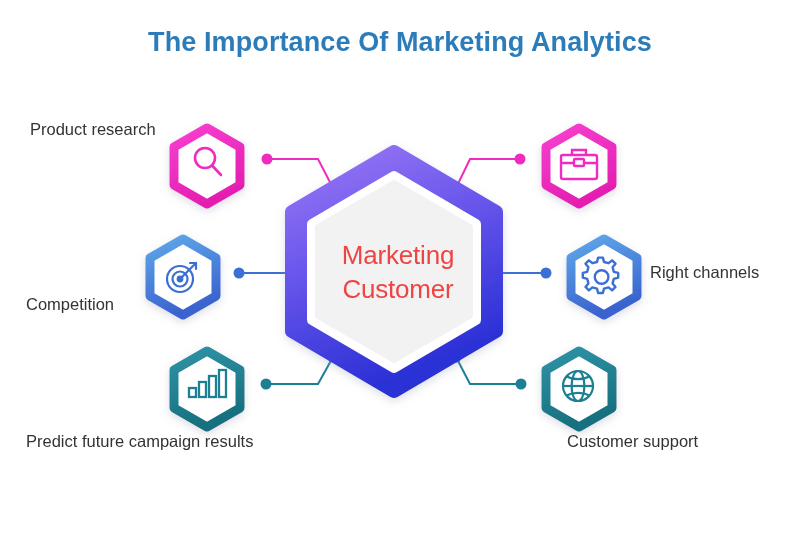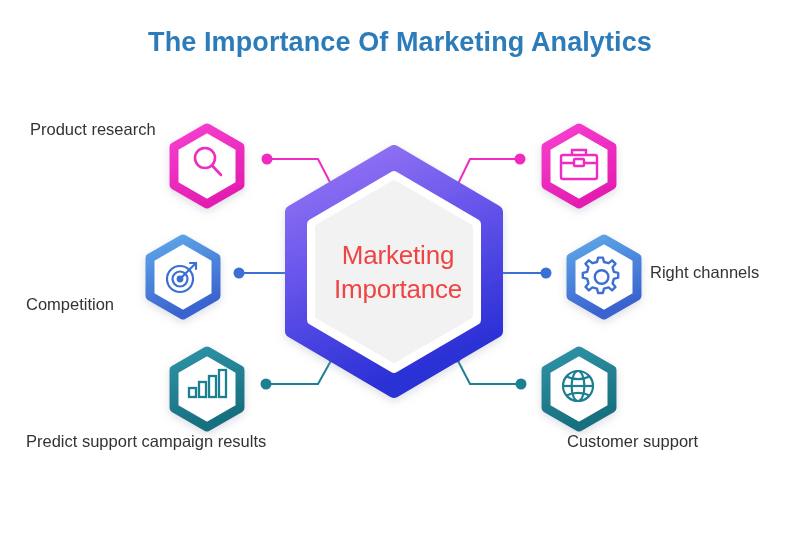--- a/index.html
+++ b/index.html
@@ -195,22 +195,22 @@
         <ellipse cx="578" cy="386" rx="6.4" ry="15"></ellipse>
         <line x1="563" y1="386" x2="593" y2="386"></line>
         <path d="M 566.5,376.5 C 573,380 583,380 589.5,376.5"></path>
         <path d="M 566.5,395.5 C 573,392 583,392 589.5,395.5"></path>
       </g>
     </g>
   </svg>
 
   <div class="center-text">
     <div>Marketing</div>
-    <div>Importance</div>
+    <div>Customer</div>
   </div>
 
   <div class="label lbl-product-research">Product research</div>
   <div class="label lbl-competition">Competition</div>
   <div class="label lbl-right-channels">Right channels</div>
-  <div class="label lbl-predict">Predict support campaign results</div>
+  <div class="label lbl-predict">Predict future campaign results</div>
   <div class="label lbl-customer-support">Customer support</div>
 
 </div>
 
 </body></html>

